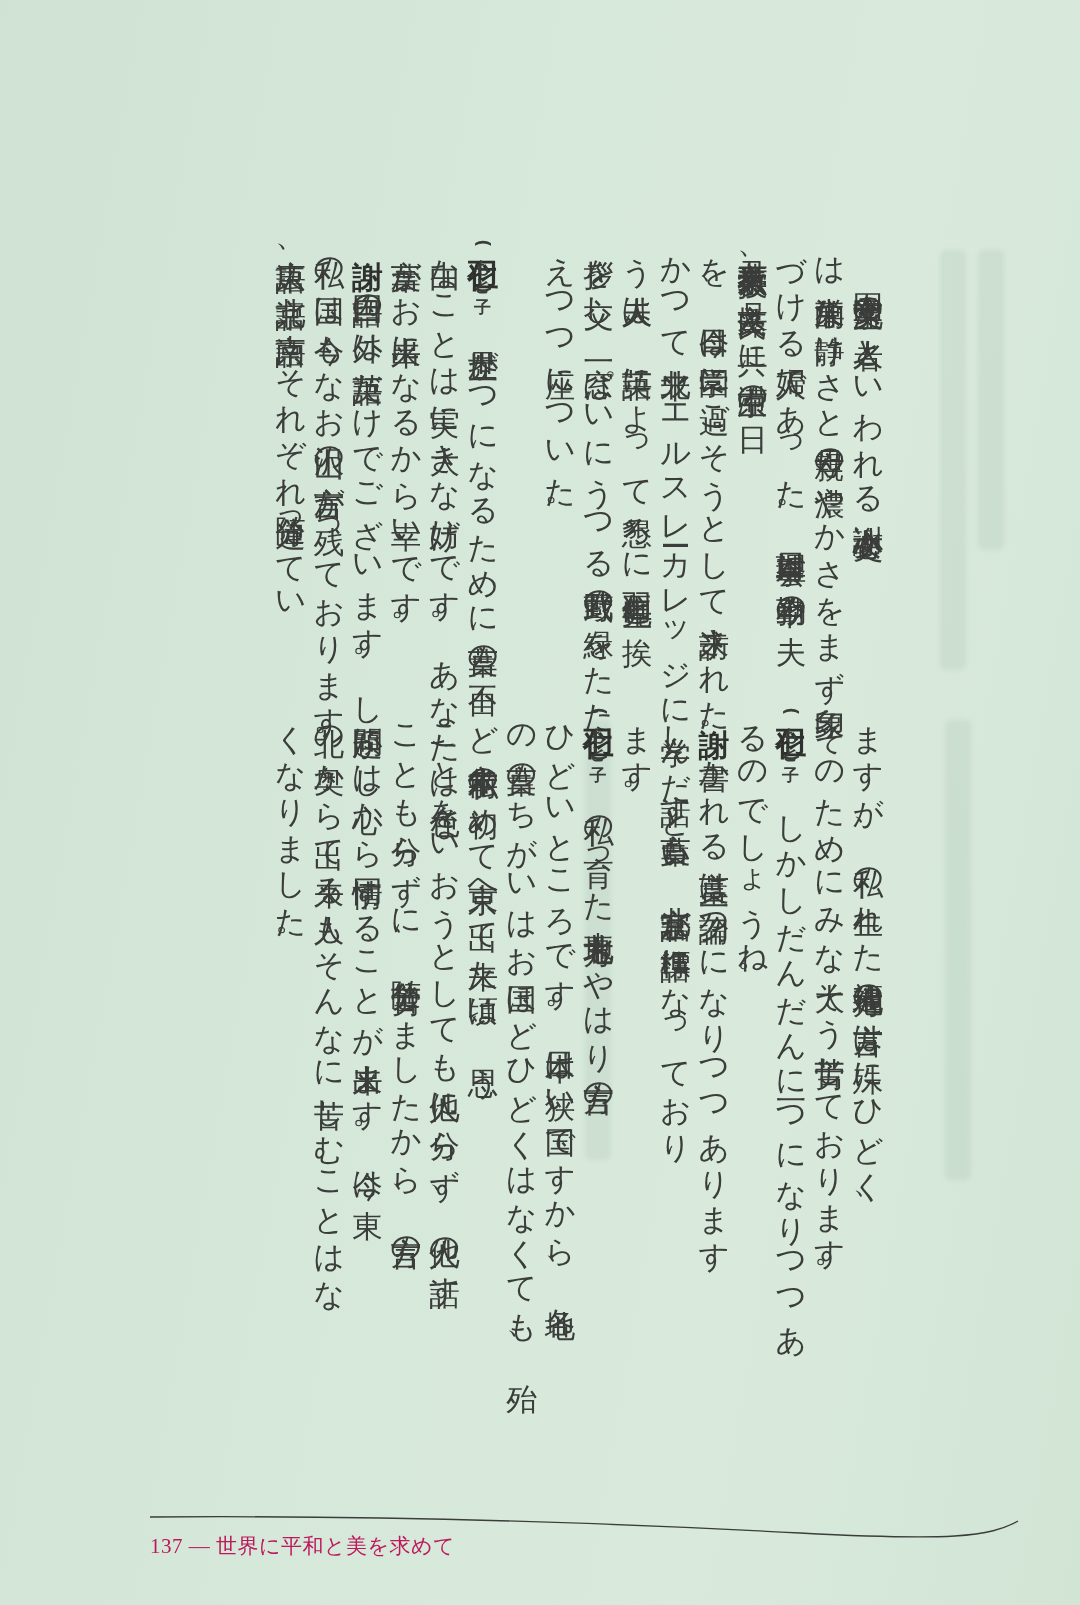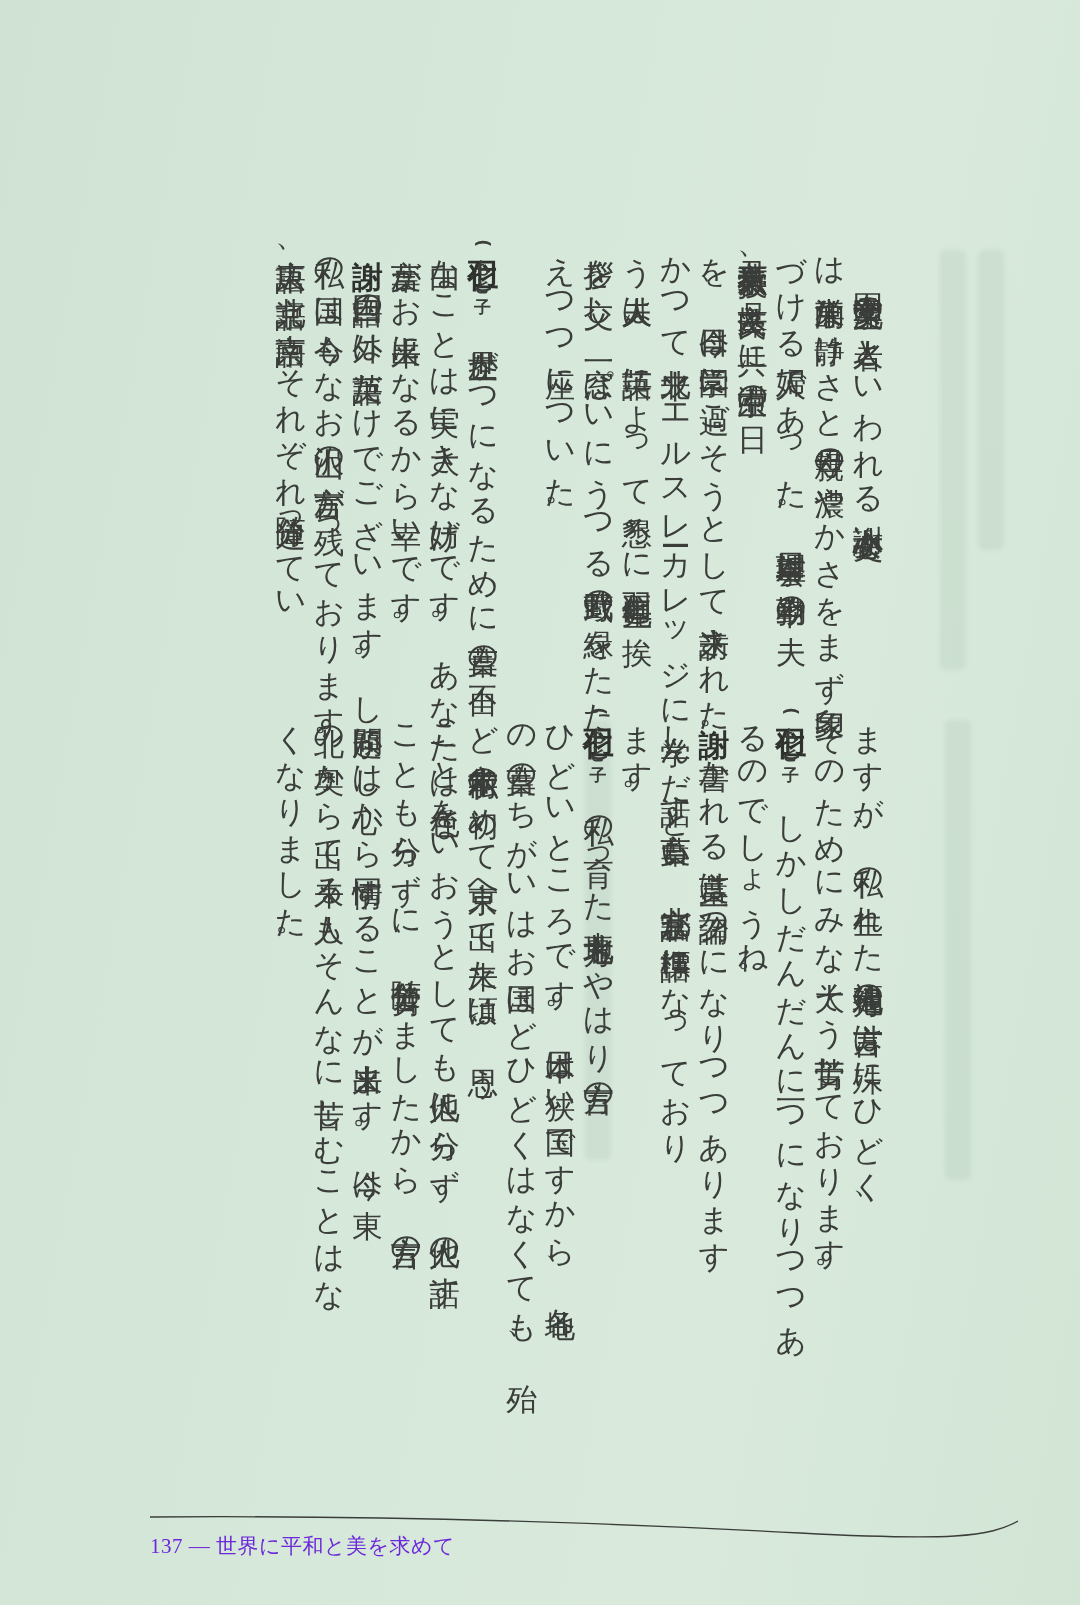--- a/index.html
+++ b/index.html
@@ -24,21 +24,21 @@
   .block-upper { right: 193px; top: 236px; }
   .block-lower { right: 193px; top: 704px; }
   .para { display: block; }
   .speaker { font-weight: bold; font-family: "DejaVu Sans", "Liberation Sans", sans-serif; color: #2f312f; }
   .ruby { font-size: 17px; letter-spacing: 0; font-family: "DejaVu Sans", sans-serif; font-weight: bold; }
   .footer-line {
     position: absolute; left: 150px; top: 1513px; width: 870px; height: 40px;
   }
   .footer {
     position: absolute; left: 150px; top: 1532px;
-    font-size: 21px; color: #6d28d9; letter-spacing: 0.5px;
+    font-size: 21px; color: #be185d; letter-spacing: 0.5px;
     font-family: "Liberation Serif", "DejaVu Serif", serif;
   }
 </style>
 </head>
 <body>
 
 <div class="ghost" style="left:940px;height:420px;"></div>
 <div class="ghost" style="left:978px;height:300px;"></div>
 <div class="ghost" style="left:945px;top:720px;height:460px;"></div>
 <div class="ghost" style="left:585px;top:720px;height:440px;"></div>

